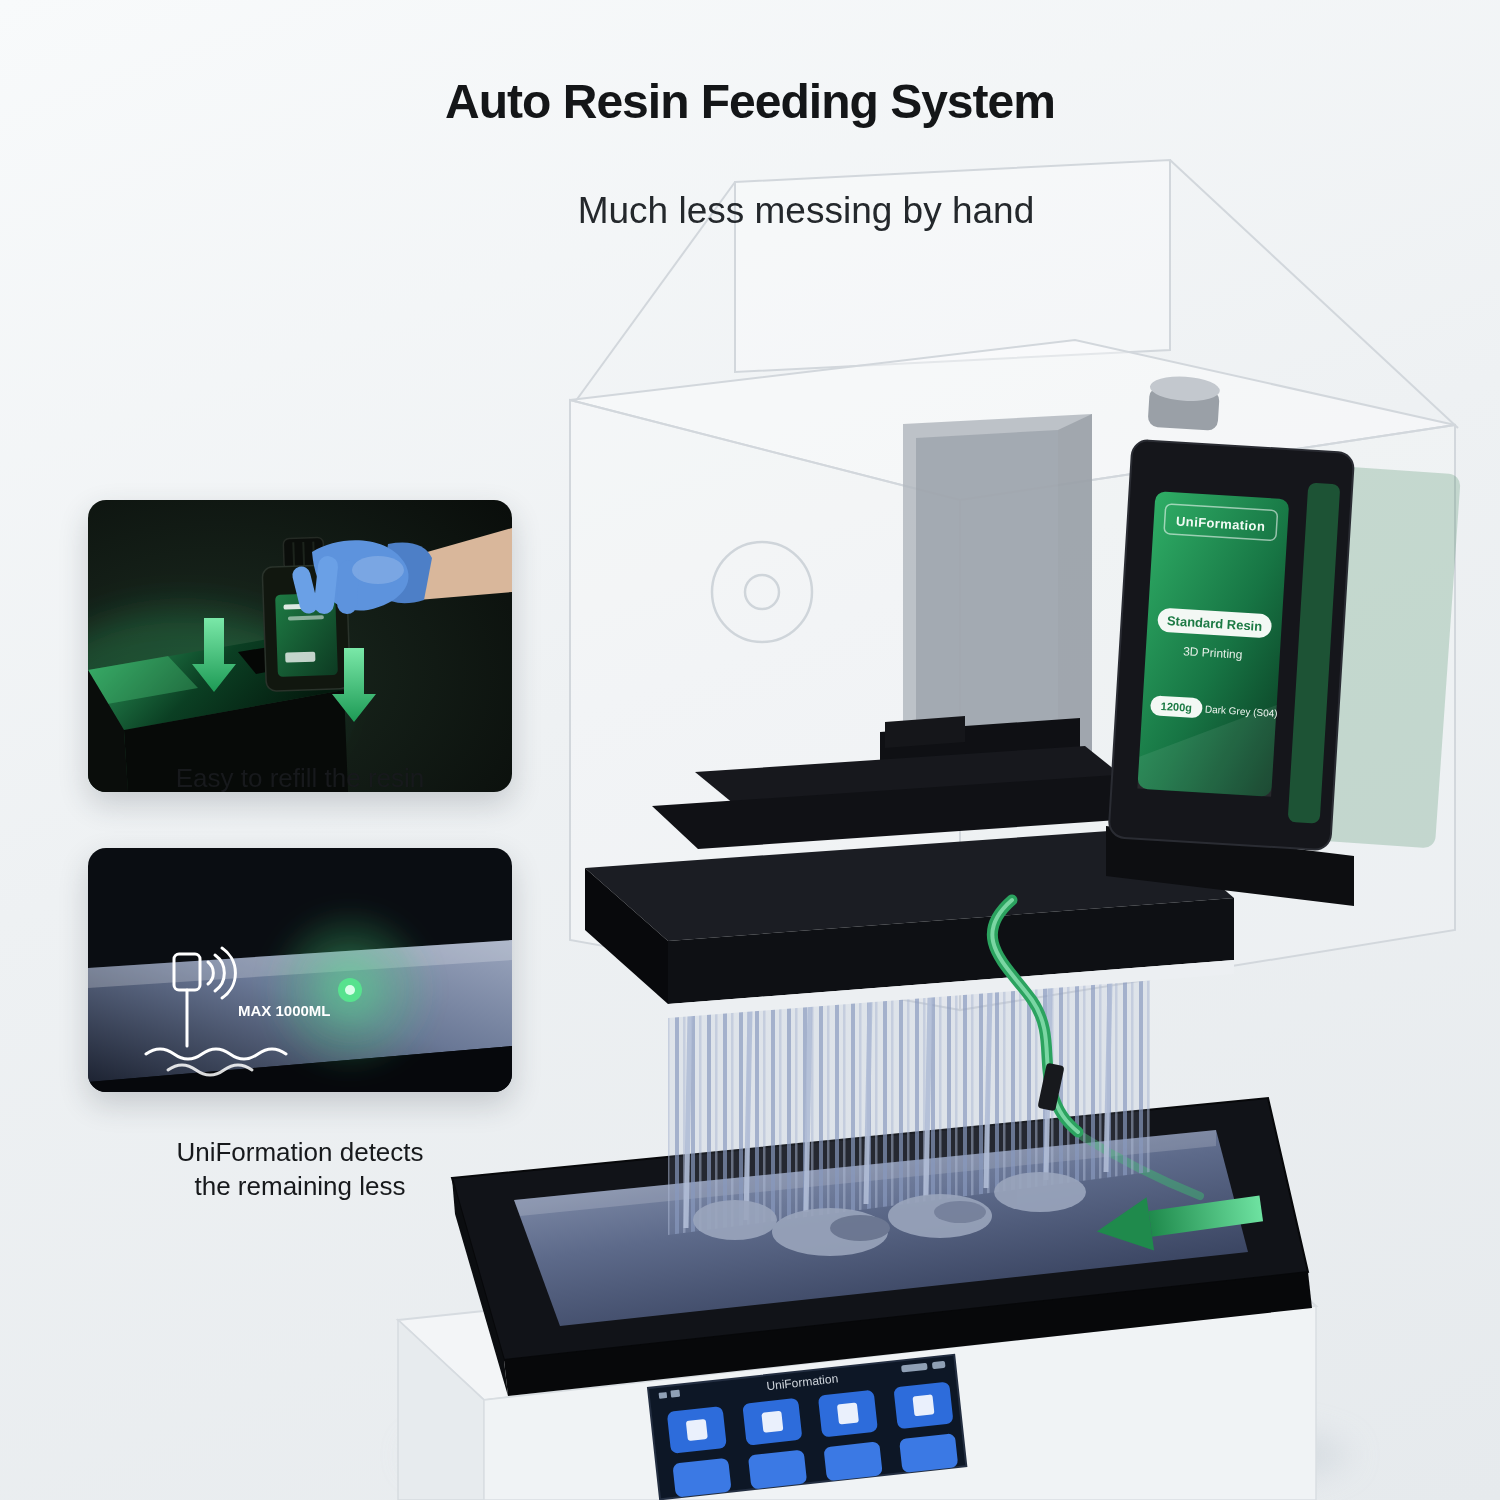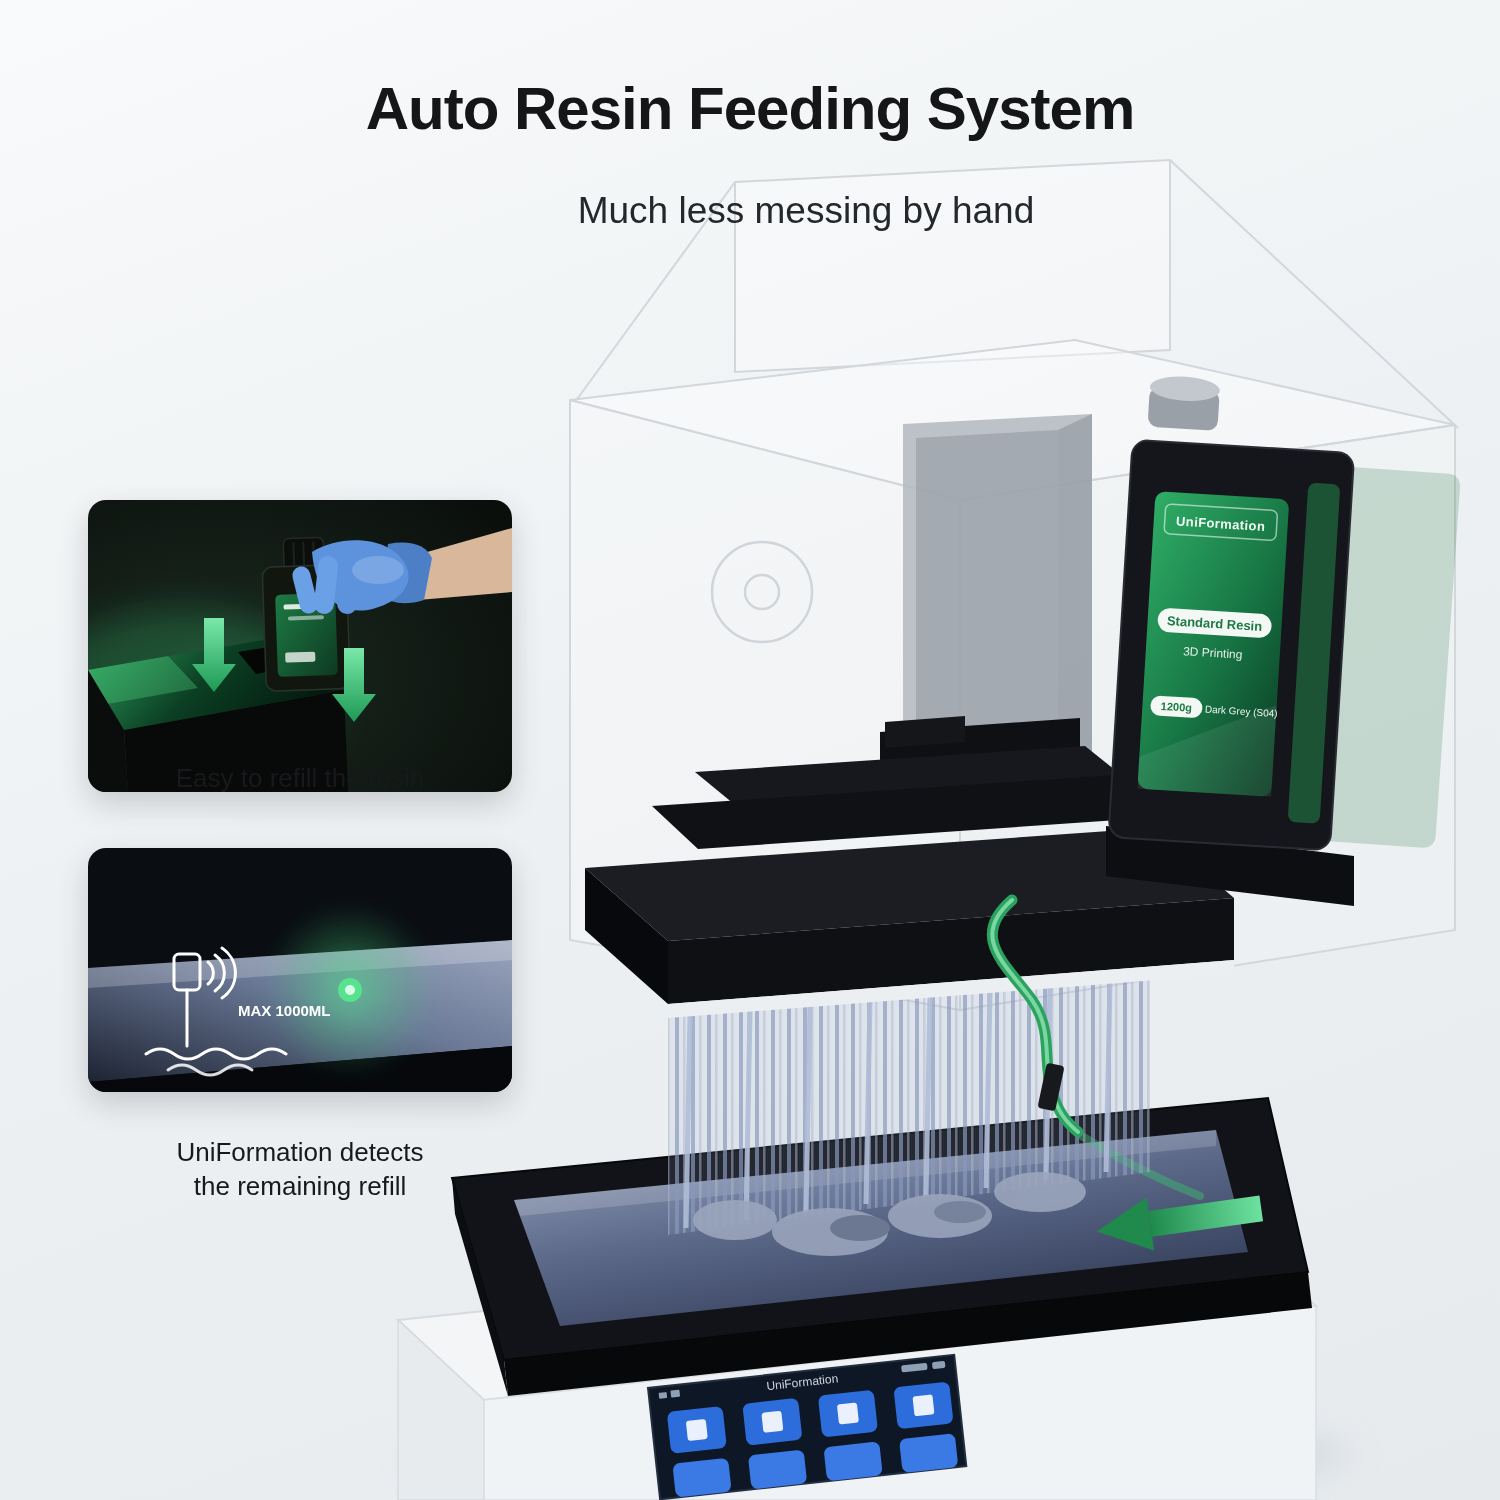--- a/index.html
+++ b/index.html
@@ -5,21 +5,21 @@
   html,body{margin:0;padding:0;background:#dfe3e6;}
   .canvas{
     position:relative;width:1500px;height:1500px;overflow:hidden;
     background:linear-gradient(160deg,#f8fafb 0%,#eef1f3 45%,#e6eaed 100%);
     font-family:"Liberation Sans",sans-serif;
   }
   svg{display:block;font-family:"Liberation Sans",sans-serif;}
   .printer-svg{position:absolute;left:0;top:0;width:1500px;height:1500px;}
   .title{
     position:absolute;top:74px;left:0;width:100%;margin:0;text-align:center;
-    font-size:60px;font-weight:800;color:#141618;letter-spacing:-1px;
+    font-size:48px;font-weight:800;color:#141618;letter-spacing:-1px;
   }
   .subtitle{
     position:absolute;top:190px;left:8px;width:100%;text-align:center;
     font-size:37px;font-weight:400;color:#24282c;padding-left:48px;
   }
   .inset{
     position:absolute;left:88px;border-radius:18px;overflow:hidden;
     box-shadow:0 12px 30px rgba(40,50,60,0.20);
   }
   .inset.refill{top:500px;width:424px;height:292px;}
@@ -284,16 +284,16 @@
         <path d="M127,107 a22,22 0 0 1 0,36"></path>
         <path d="M134,100 a30,30 0 0 1 0,50"></path>
         <path d="M58,206 q14,-10 28,0 t28,0 t28,0 t28,0 t28,0"></path>
         <path d="M80,222 q14,-10 28,0 t28,0 t28,0" opacity="0.85"></path>
       </g>
       <text x="150" y="168" font-size="15" font-weight="bold" fill="#ffffff">MAX 1000ML</text>
     </svg>
   </div>
   <div class="caption detect">
     <div>UniFormation detects</div>
-    <div>the remaining refill</div>
+    <div>the remaining less</div>
   </div>
 
 </div>
 
 </body></html>

